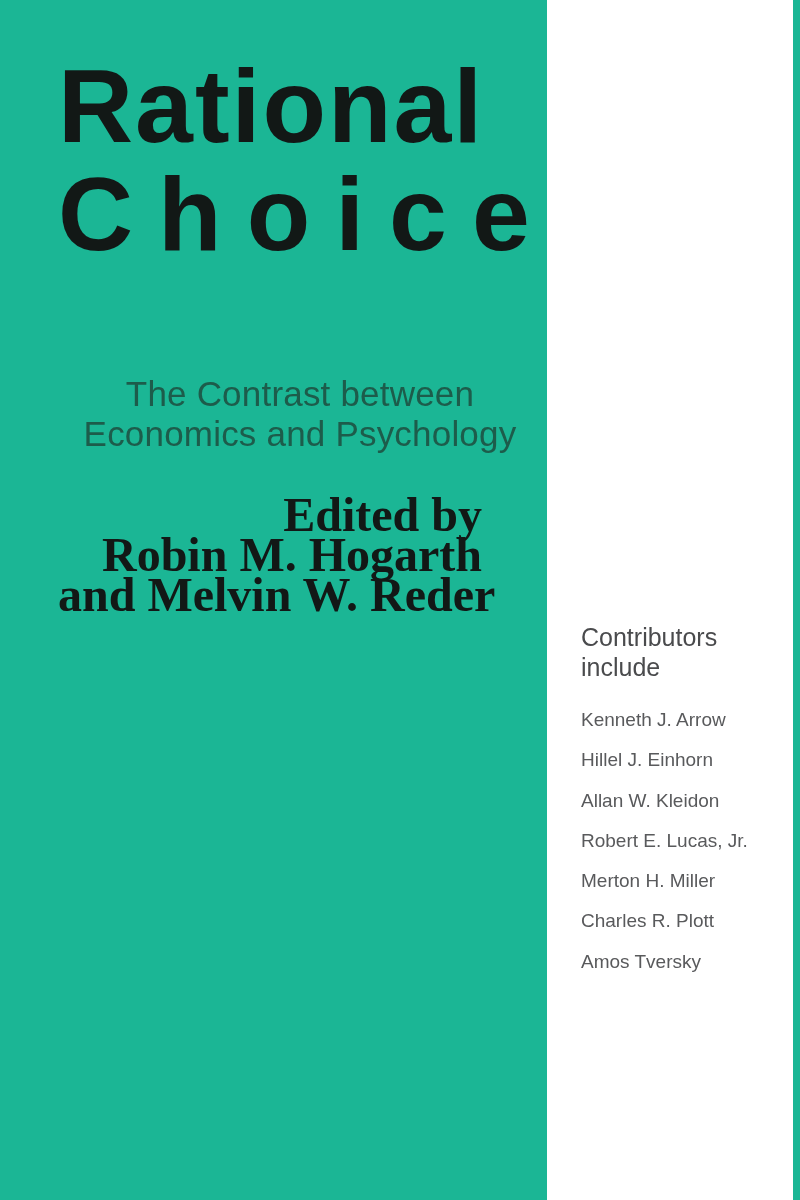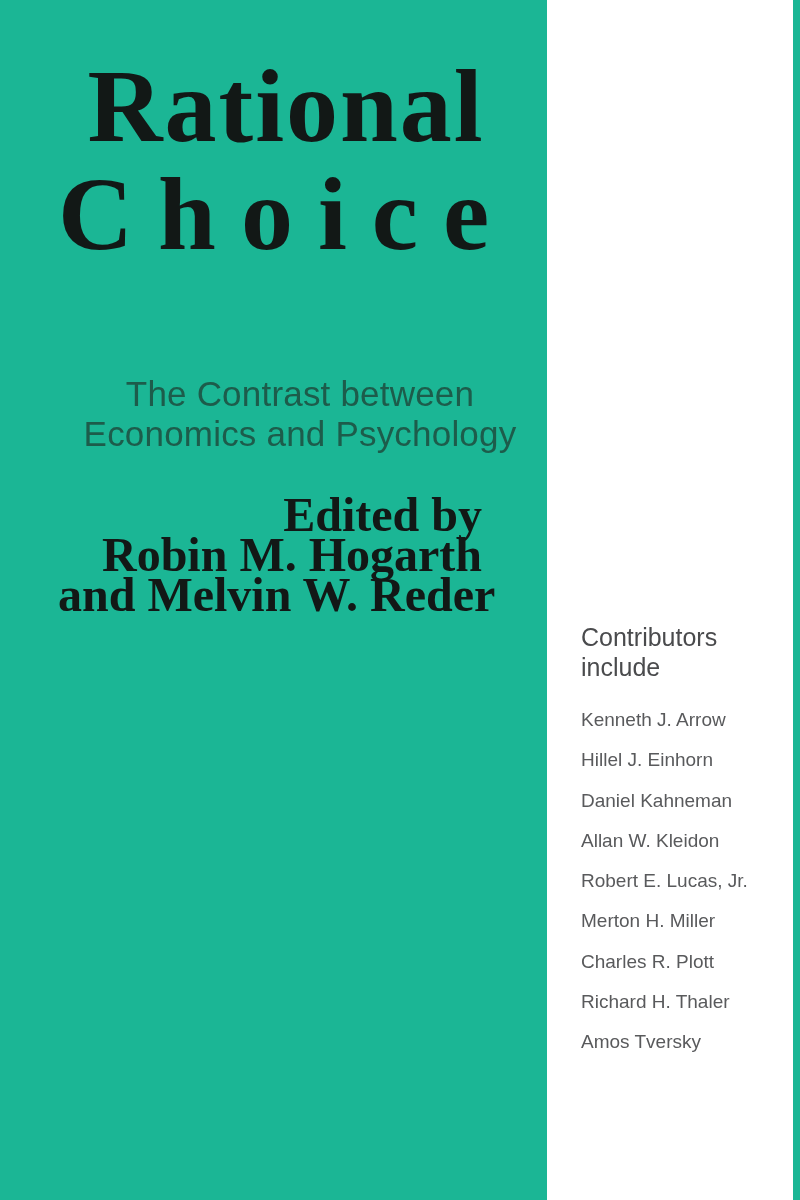--- a/index.html
+++ b/index.html
@@ -15,23 +15,22 @@
     font-family: "Liberation Sans", "DejaVu Sans", sans-serif;
   }
 
   
   .title-block {
     position: absolute;
     left: 58px;
     top: 52px;
     color: var(--title_ink, #12181.5);
     color: var(--title_ink, #121816);
-    font-family: Liberation Serif, serif;
+    font-family: Liberation Sans, sans-serif;
     font-weight: bold;
-    text-align: center;
   }
   .title-line {
     font-size: 104px;
     line-height: 108px;
     white-space: nowrap;
   }
   .title-line.line1 { letter-spacing: 2px; }
   .title-line.line2 { letter-spacing: 25px; }
 
   .subtitle {
@@ -112,21 +111,19 @@
 </div>
 
 <div class="contributors-panel">
   <div class="panel-heading">
     <div>Contributors</div>
     <div>include</div>
   </div>
   <div class="contributor-list">
       <div class="contributor-name">Kenneth J. Arrow</div>
       <div class="contributor-name">Hillel J. Einhorn</div>
-      <div class="contributor-name">Daniel Kahneman</div>
       <div class="contributor-name">Allan W. Kleidon</div>
       <div class="contributor-name">Robert E. Lucas, Jr.</div>
       <div class="contributor-name">Merton H. Miller</div>
       <div class="contributor-name">Charles R. Plott</div>
-      <div class="contributor-name">Richard H. Thaler</div>
       <div class="contributor-name">Amos Tversky</div>
     </div>
 </div>
 
 </body></html>

